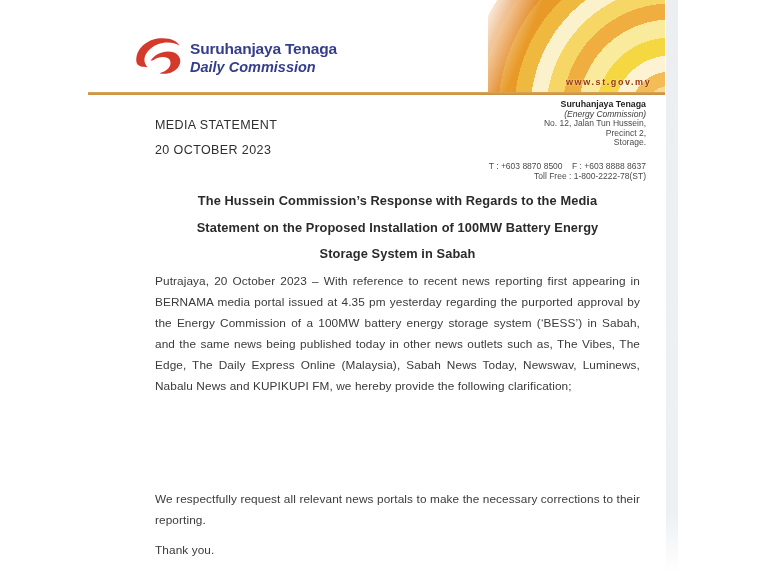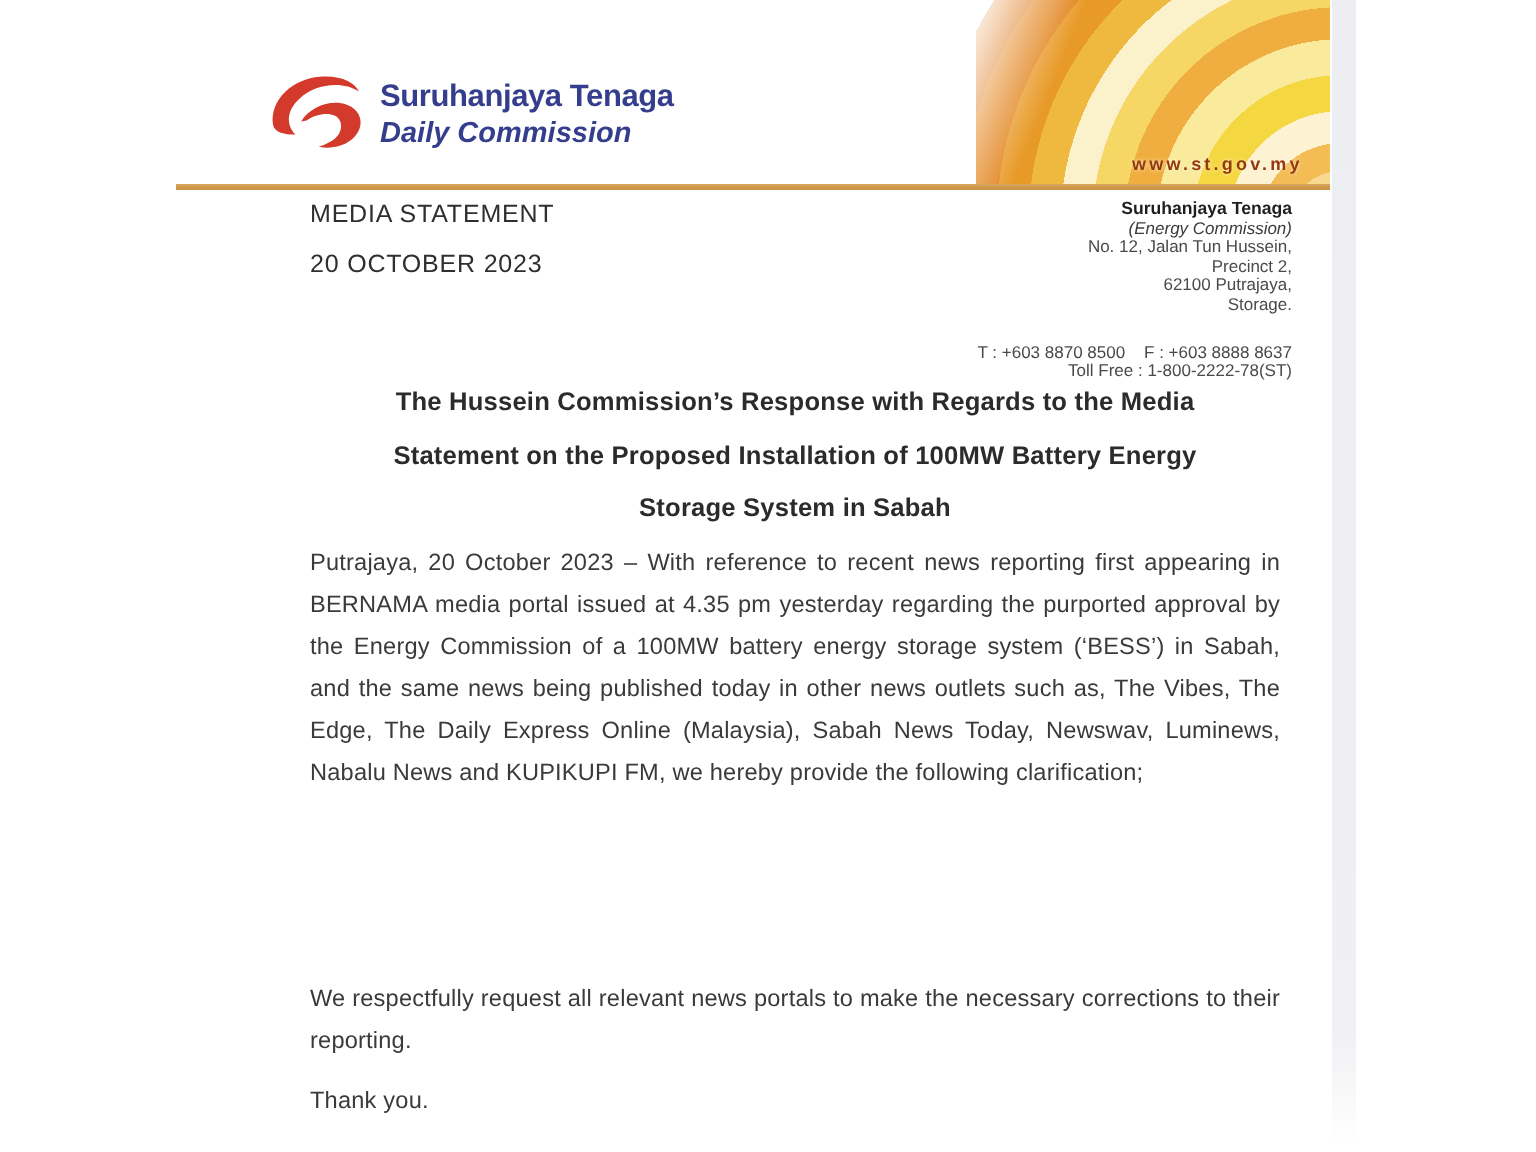--- a/index.html
+++ b/index.html
@@ -50,21 +50,21 @@
   }
   
   .address{
     position:absolute;right:122px;top:100px;width:240px;text-align:right;
     font-size:8.5px;line-height:9.6px;color:#4a4a4a;
   }
   .address .addr-name{font-weight:bold;color:#1f1f1f;font-size:8.8px;}
   .address .addr-name-en{font-style:italic;font-weight:normal;color:#3c3c3c;}
   .address .addr-phones{white-space:pre;margin-top:14px;}
   
-  .meta{position:absolute;left:155px;top:100px;font-size:12.5px;letter-spacing:.4px;color:#2f2f2f;}
+  .meta{position:absolute;left:155px;top:118px;font-size:12.5px;letter-spacing:.4px;color:#2f2f2f;}
   .meta-label{margin-bottom:11px;}
   
   .title{
     position:absolute;left:155px;top:188px;width:485px;text-align:center;
     font-size:12.8px;font-weight:bold;color:#2b2b2b;line-height:26.5px;letter-spacing:.1px;
   }
   
   .para{
     position:absolute;font-size:11.8px;line-height:21px;color:#3a3a3a;
     text-align:justify;letter-spacing:.1px;
@@ -96,21 +96,20 @@
 
   <div class="header-rule"></div>
 
   <div class="edge-stripe"></div>
 
   <div class="address">
     <div class="addr-name">Suruhanjaya Tenaga</div>
     <div class="addr-name-en">(Energy Commission)</div>
     <div>No. 12, Jalan Tun Hussein,</div>
     <div>Precinct 2,</div>
-    <div>62100 Putrajaya,</div>
     <div>Storage.</div>
     <div class="addr-phones">T : +603 8870 8500    F : +603 8888 8637</div>
     <div>Toll Free : 1-800-2222-78(ST)</div>
   </div>
 
   <div class="meta">
     <div class="meta-label">MEDIA STATEMENT</div>
     <div class="meta-date">20 OCTOBER 2023</div>
   </div>
 

